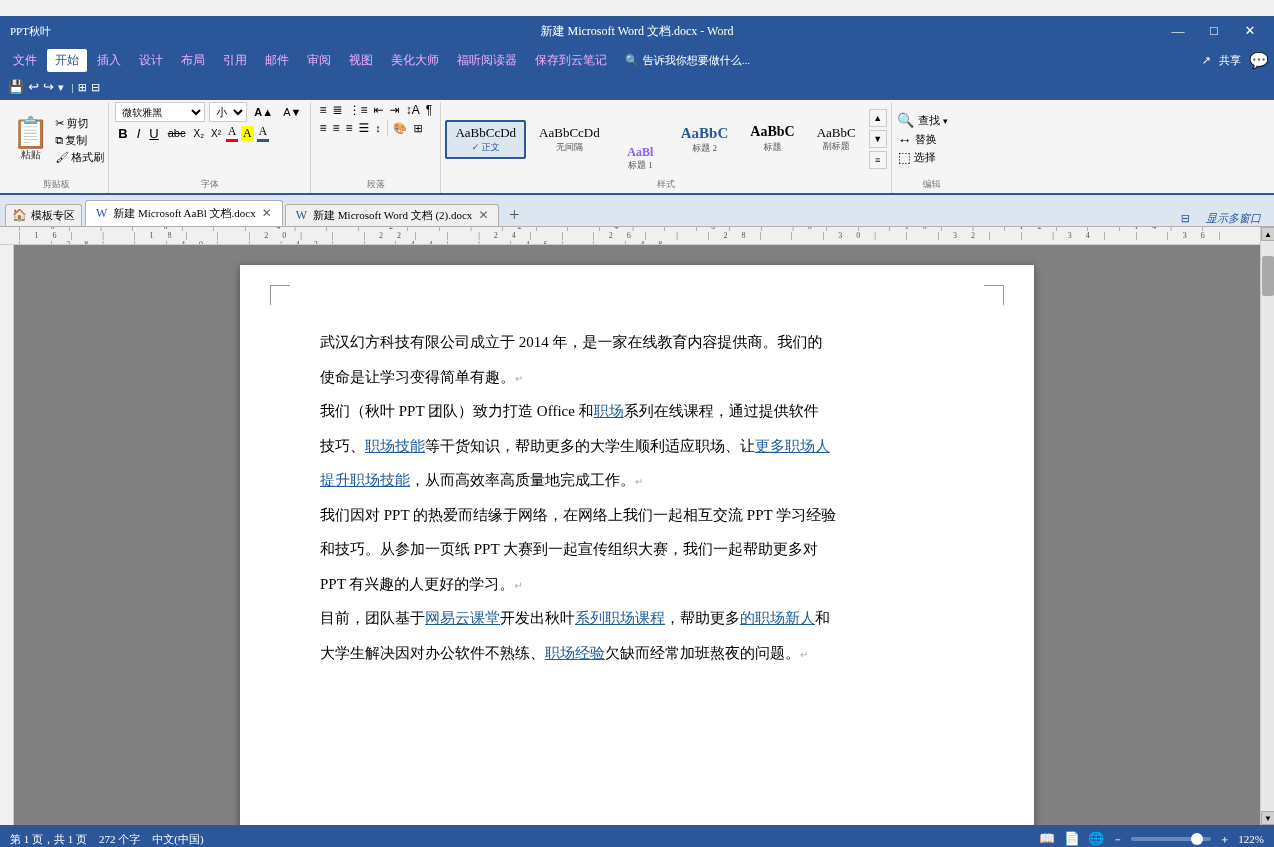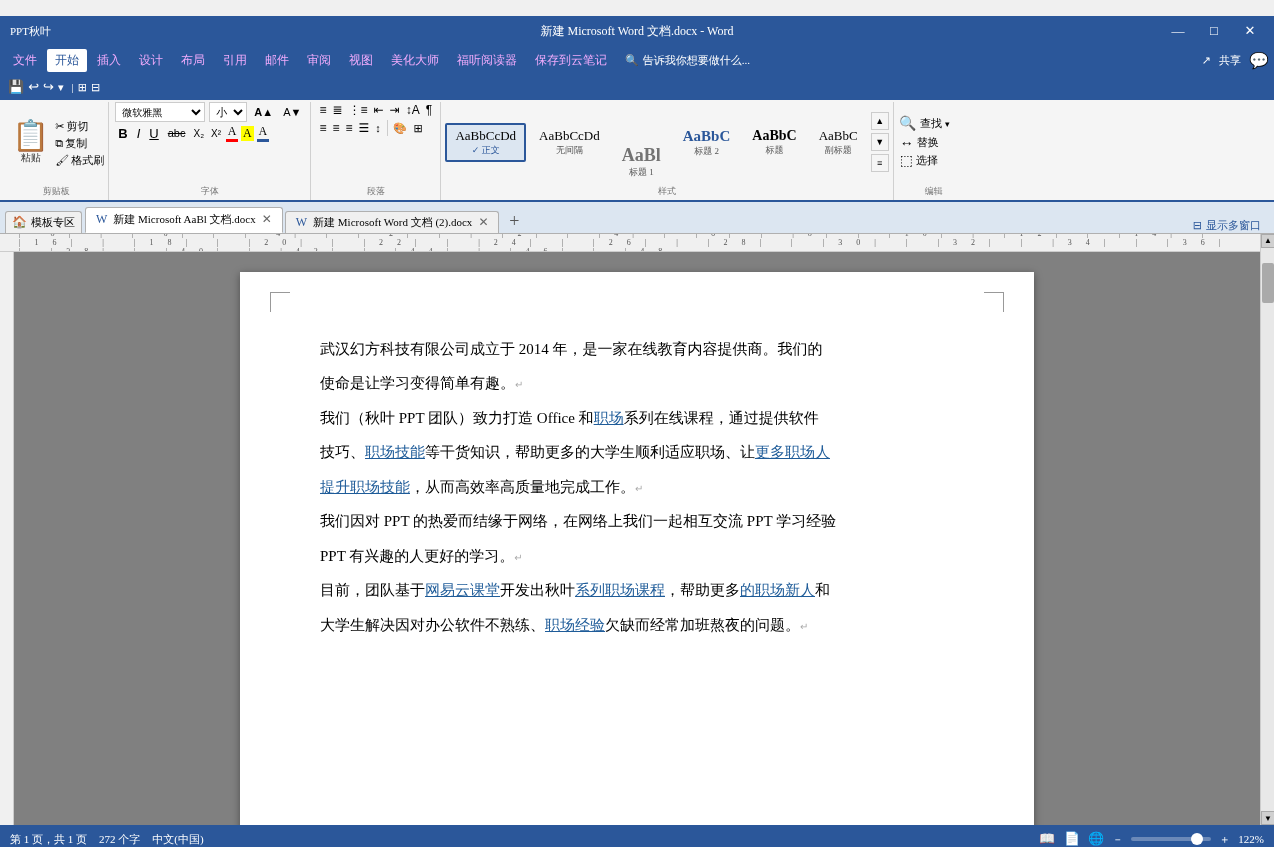--- a/index.html
+++ b/index.html
@@ -228,21 +228,21 @@
             <div style="font-size:13px;">AaBbCcDd</div>
             <div style="font-size:9px;color:#2b579a;">✓ 正文</div>
           </div>
 
           <div style="border:1px solid transparent;padding:3px 8px;cursor:pointer;font-size:11px;min-width:60px;text-align:center;border-radius:2px;">
             <div style="font-size:13px;">AaBbCcDd</div>
             <div style="font-size:9px;color:#555;">无间隔</div>
           </div>
 
           <div style="border:1px solid transparent;padding:3px 8px;cursor:pointer;min-width:55px;text-align:center;border-radius:2px;">
-            <div style="font-size:18px;font-weight:bold;color:#737373;line-height:1.1;margin-top:40px;">AaBl</div>
+            <div style="font-size:12px;font-weight:bold;color:#8b5cf6;line-height:1.1;margin-top:40px;">AaBl</div>
             <div style="font-size:9px;color:#555;">标题 1</div>
           </div>
 
           <div style="border:1px solid transparent;padding:3px 8px;cursor:pointer;min-width:55px;text-align:center;border-radius:2px;">
             <div style="font-size:15px;font-weight:bold;color:#2b579a;line-height:1.2;">AaBbC</div>
             <div style="font-size:9px;color:#555;">标题 2</div>
           </div>
 
           <div style="border:1px solid transparent;padding:3px 8px;cursor:pointer;min-width:50px;text-align:center;border-radius:2px;">
             <div style="font-size:14px;font-weight:bold;line-height:1.2;">AaBbC</div>
@@ -295,21 +295,21 @@
       <span style="font-size:12px;color:#666;cursor:pointer;">✕</span>
     </div>
     <div style="display:flex;align-items:center;height:22px;padding:0 10px;background:#f0f0f0;border:1px solid #b0b0b0;border-bottom:none;border-radius:3px 3px 0 0;cursor:pointer;font-size:11px;margin-right:2px;gap:6px;">
       <span style="font-size:12px;color:#2b579a;">W</span>
       <span>新建 Microsoft Word 文档 (2).docx</span>
       <span style="font-size:12px;color:#666;">✕</span>
     </div>
     <div style="width:26px;height:22px;display:flex;align-items:center;justify-content:center;cursor:pointer;font-size:18px;color:#555;border-radius:3px;">+</div>
     <div style="margin-left:auto;display:flex;align-items:center;font-size:11px;color:#2b579a;cursor:pointer;padding:0 8px;">
       <span>⊟</span>
-      <span style="margin-left:4px;">显示多窗口</span>
+      <span style="margin-left:16px;font-style:italic;">显示多窗口</span>
     </div>
   </div>
 
   <div style="display:flex; flex:1; overflow:hidden;">
 
     <div style="width:14px;background:#f0f0f0;border-right:1px solid #ccc;flex-shrink:0;display:flex;flex-direction:column;align-items:center;">
       <div style="height:18px;width:14px;background:#f0f0f0;border-bottom:1px solid #ccc;flex-shrink:0;"></div>
 
       <div style="font-size:7px;color:#555;writing-mode:vertical-rl;text-orientation:mixed;padding-top:5px;line-height:18px;letter-spacing:12px;">
         1 2 3 4 5 6 7 8 9 10 11 12 13 14 15 16 17 18
@@ -329,20 +329,21 @@
           <div style="position:absolute;top:20px;left:30px;width:20px;height:20px;border-top:1px solid #999;border-left:1px solid #999;"></div>
           <div style="position:absolute;top:20px;right:30px;width:20px;height:20px;border-top:1px solid #999;border-right:1px solid #999;"></div>
 
           <div style="font-size:15px;line-height:2.3;color:#000;font-family:'SimSun','宋体',serif;">
             <p>武汉幻方科技有限公司成立于 2014 年，是一家在线教育内容提供商。我们的</p>
             <p>使命是让学习变得简单有趣。<span style="font-size:10px;color:#aaa;">↵</span></p>
             <p>我们（秋叶 PPT 团队）致力打造 Office 和<span class="underline-link">职场</span>系列在线课程，通过提供软件</p>
             <p>技巧、<span class="underline-link">职场技能</span>等干货知识，帮助更多的大学生顺利适应职场、让<span class="underline-link">更多职场人</span></p>
             <p><span class="underline-link">提升职场技能</span>，从而高效率高质量地完成工作。<span style="font-size:10px;color:#aaa;">↵</span></p>
             <p>我们因对 PPT 的热爱而结缘于网络，在网络上我们一起相互交流 PPT 学习经验</p>
+            <p>和技巧。从参加一页纸 PPT 大赛到一起宣传组织大赛，我们一起帮助更多对</p>
             <p>PPT 有兴趣的人更好的学习。<span style="font-size:10px;color:#aaa;">↵</span></p>
             <p>目前，团队基于<span class="underline-link">网易云课堂</span>开发出秋叶<span class="underline-link">系列职场课程</span>，帮助更多<span class="underline-link">的职场新人</span>和</p>
             <p>大学生解决因对办公软件不熟练、<span class="underline-link">职场经验</span>欠缺而经常加班熬夜的问题。<span style="font-size:10px;color:#aaa;">↵</span></p>
           </div>
         </div>
       </div>
     </div>
 
     <div style="width:14px;background:#e8e8e8;border-left:1px solid #ccc;display:flex;flex-direction:column;flex-shrink:0;">
       <div style="width:14px;height:14px;background:#d0d0d0;border:1px solid #aaa;display:flex;align-items:center;justify-content:center;font-size:8px;cursor:pointer;">▲</div>

